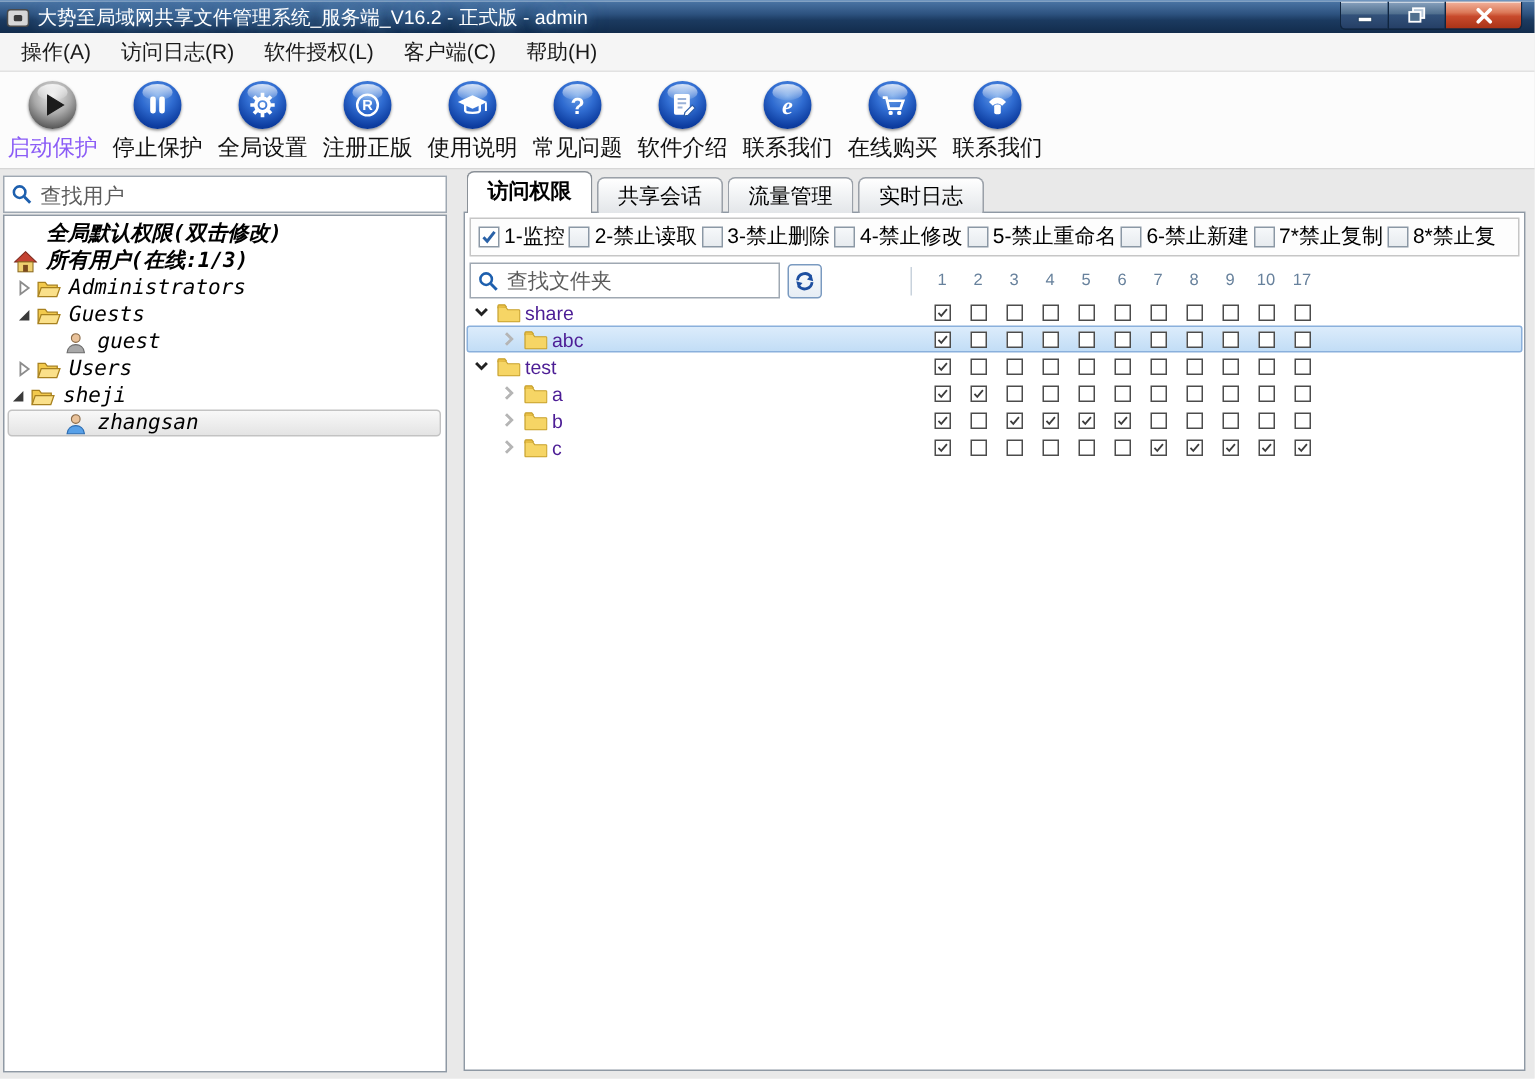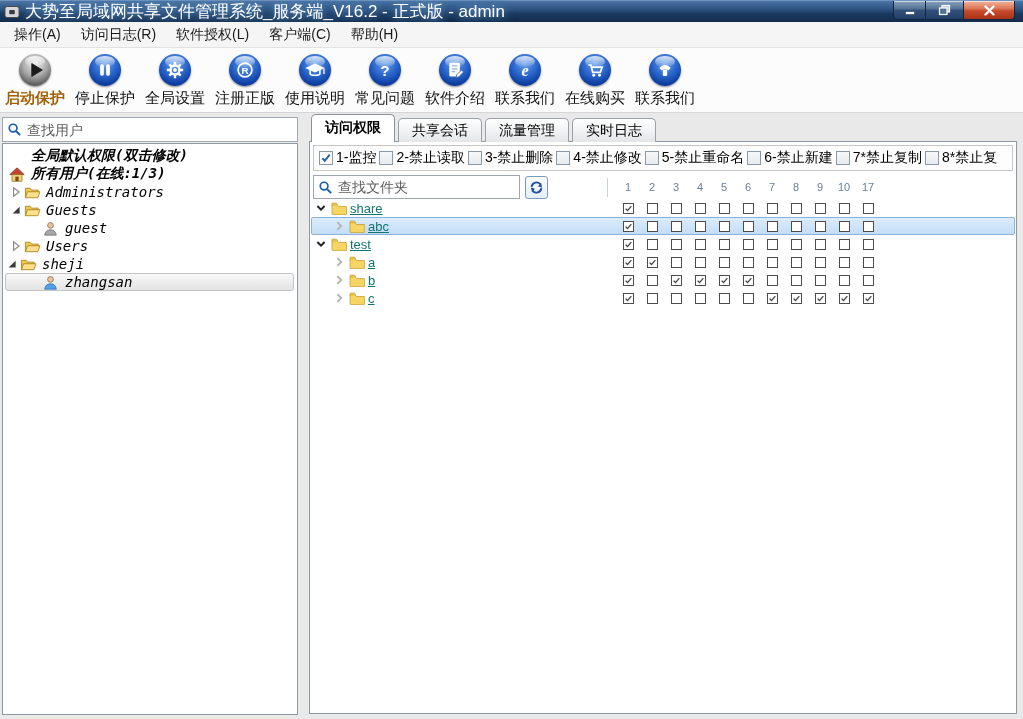--- a/index.html
+++ b/index.html
@@ -5,21 +5,21 @@
   * { margin:0; padding:0; box-sizing:border-box; }
   html,body { width:1023px; height:719px; overflow:hidden;
     font-family:"Liberation Sans", sans-serif; background:#e9e9e9; }
   .window { position:absolute; inset:0; }
 
   
   .titlebar { position:absolute; left:0; top:0; width:1023px; height:22px;
     background:linear-gradient(180deg,#4a74a4 0%,#2d527f 40%,#1b3a60 60%,#122c4c 100%);
     border-top:1px solid #6f94bd; display:flex; align-items:center; }
   .app-icon { width:16px; height:16px; margin:0 5px 0 4px; display:inline-flex; }
-  .titlebar .title { color:#fff; font-size:17px;
+  .titlebar .title { color:#fff; font-size:13px;
     text-shadow:0 0 8px #6ea3d8, 0 0 14px #49749f; white-space:nowrap; }
   .win-controls { position:absolute; right:8px; top:0; display:flex; }
   .winbtn { height:19px; border:1px solid #10253f; border-top:none;
     background:linear-gradient(#8aa3c0 0%,#51708f 45%,#32517a 50%,#253f66 100%);
     box-shadow:inset 0 1px 0 rgba(255,255,255,.55); display:flex;
     align-items:center; justify-content:center; cursor:default; }
   .winbtn.min { width:33px; border-bottom-left-radius:4px; }
   .winbtn.max { width:37px; border-left:none; border-right:none; }
   .winbtn.close { width:52px; border-bottom-right-radius:4px;
     background:linear-gradient(#f3b49e 0%,#dc7a5a 40%,#c84a2c 55%,#aa3317 100%); }
@@ -39,21 +39,21 @@
     background:radial-gradient(circle at 50% 30%, #6aa0e8 0%, #2f6bd0 40%, #0d3da0 75%, #082c78 100%);
     box-shadow:0 1px 2px rgba(0,0,0,.45); display:flex; align-items:center; justify-content:center; }
   .sphere::before { content:""; position:absolute; left:6px; top:2px; width:20px;
     height:11px; border-radius:50%;
     background:linear-gradient(rgba(255,255,255,.8), rgba(255,255,255,.05)); }
   .sphere svg { width:26px; height:26px; position:relative; }
   .tool-label { margin-top:3px; font-size:15px; color:#111; white-space:nowrap; }
   .tool-btn.disabled .sphere {
     background:radial-gradient(circle at 50% 30%, #ececec 0%, #a9a9a9 45%, #585858 80%, #3c3c3c 100%); }
   .tool-btn.disabled .sphere svg * { fill:#1b1b1b; stroke:#1b1b1b; }
-  .tool-btn.disabled .tool-label { color:#a16207;font-weight:bold; }
+  .tool-btn.disabled .tool-label { color:#8b5cf6; }
 
   
   .search-box { position:absolute; background:#fff; border:1px solid #9fa8b2;
     display:flex; align-items:center; padding-left:4px; }
   .search-box svg { width:15px; height:15px; flex:0 0 auto; }
   .search-box input { border:none; outline:none; flex:1; height:100%;
     font-size:14px; padding-left:5px; font-family:inherit; color:#303030; background:transparent; }
   .search-box input::placeholder { color:#5c5c5c; opacity:1; }
   #userSearchBox { left:2px; top:117px; width:296px; height:25px; }
   .tree-box { position:absolute; left:2px; top:143px; width:296px; height:572px;
@@ -107,21 +107,21 @@
     color:#67819c; }
 
   .folder-rows { position:absolute; left:0; top:57px; right:0; bottom:0; }
   .frow { position:relative; height:18px; display:flex; align-items:center; }
   .frow .fsel { position:absolute; left:1px; right:1px; top:0; bottom:0;
     background:linear-gradient(#dcecfb,#c2ddf6); border:1px solid #8ab0dc;
     border-radius:2px; }
   .frow > * { position:relative; }
   .frow .exp { width:12px; height:12px; display:inline-flex; }
   .frow .ficon { width:16px; height:13px; display:inline-flex; margin:0 3px 0 4px; }
-  .frow .flabel { font-size:13px; color:#0f766e;text-decoration:underline; }
+  .frow .flabel { font-size:13px; color:#4c1d95; }
   .gridcells { position:absolute; left:306px; top:0; height:18px; display:flex; }
   .gridcell { width:24px; display:flex; align-items:center; justify-content:center; }
   .gridbox { width:11px; height:11px; border:1px solid #4c4c4c; background:#fff;
     display:flex; align-items:center; justify-content:center; }
   .gridbox svg { width:9px; height:9px; }
 </style>
 </head>
 <body>
 
 <div class="window">

